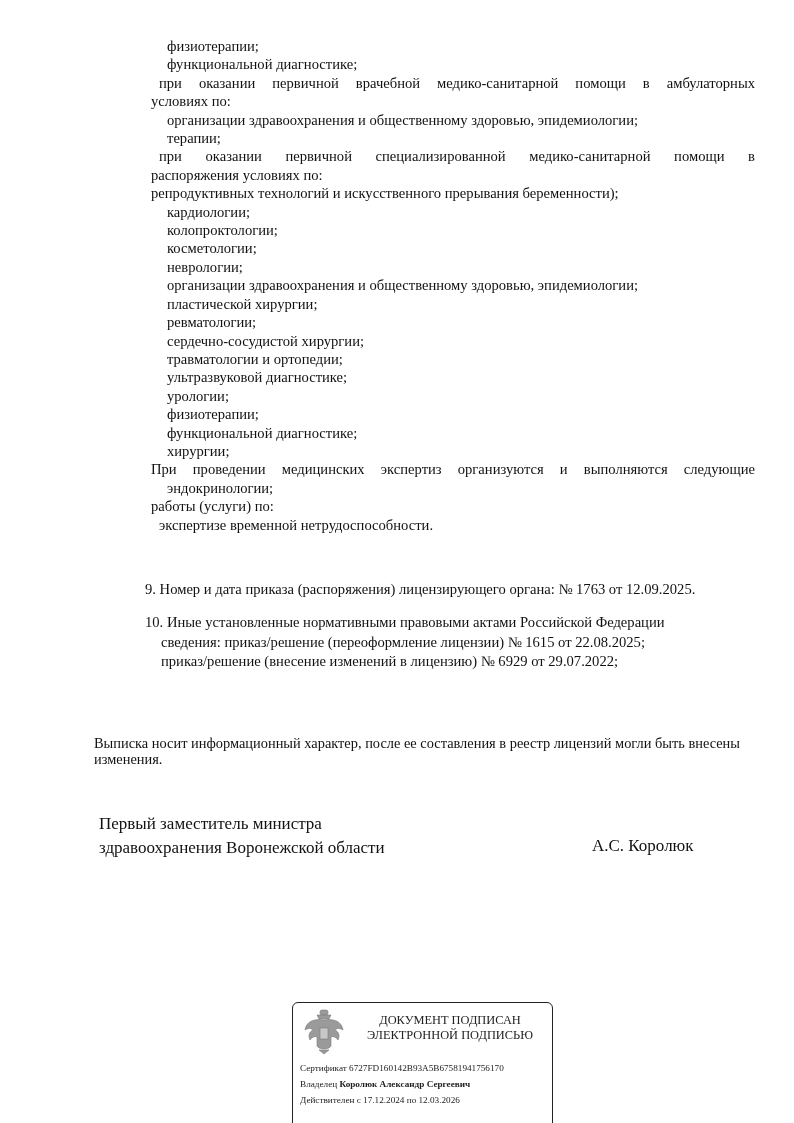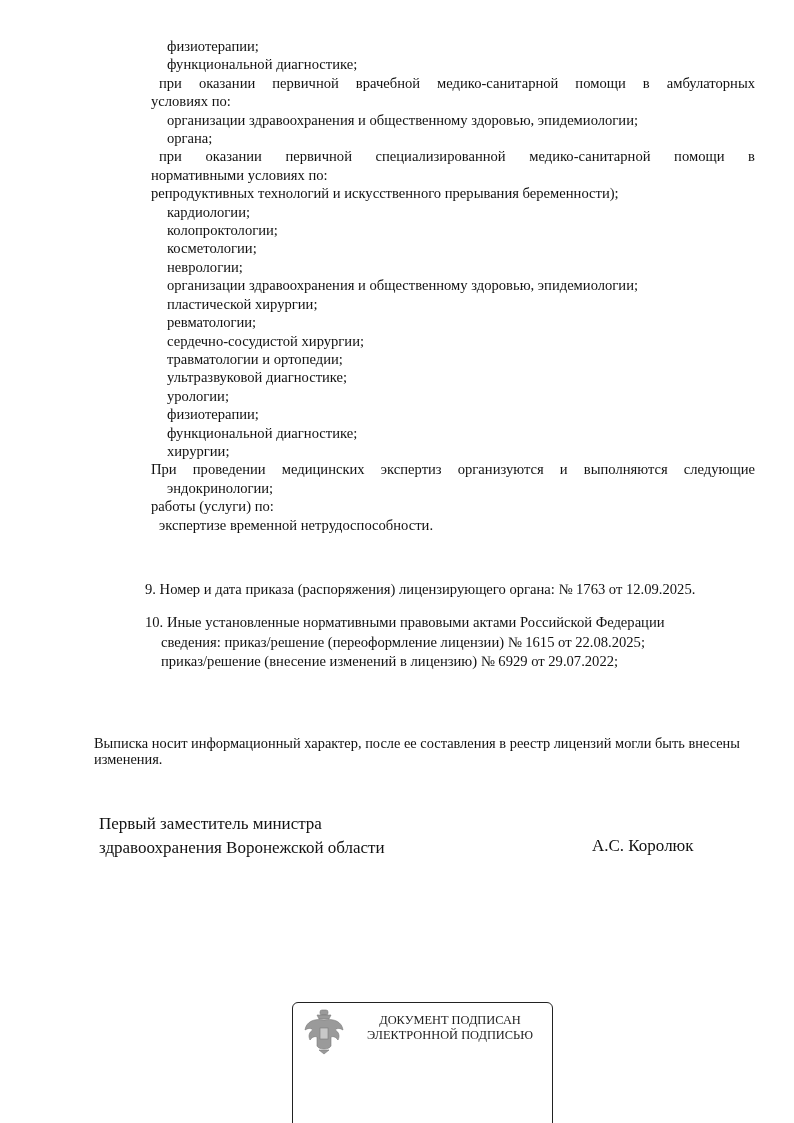--- a/index.html
+++ b/index.html
@@ -29,23 +29,23 @@
 <body>
 
 <div class="page">
 
   <div class="block" id="main-list" style="top:37px;">
       <div class="line i2">физиотерапии;</div>
       <div class="line i2">функциональной диагностике;</div>
       <div class="line i1 justfull">при оказании первичной врачебной медико-санитарной помощи в амбулаторных</div>
       <div class="line ">условиях по:</div>
       <div class="line i2">организации здравоохранения и общественному здоровью, эпидемиологии;</div>
-      <div class="line i2">органа;</div>
+      <div class="line i2">терапии;</div>
       <div class="line i1 justfull">при оказании первичной специализированной медико-санитарной помощи в</div>
-      <div class="line ">нормативными условиях по:</div>
+      <div class="line ">распоряжения условиях по:</div>
       <div class="line ">репродуктивных технологий и искусственного прерывания беременности);</div>
       <div class="line i2">кардиологии;</div>
       <div class="line i2">колопроктологии;</div>
       <div class="line i2">косметологии;</div>
       <div class="line i2">неврологии;</div>
       <div class="line i2">организации здравоохранения и общественному здоровью, эпидемиологии;</div>
       <div class="line i2">пластической хирургии;</div>
       <div class="line i2">ревматологии;</div>
       <div class="line i2">сердечно-сосудистой хирургии;</div>
       <div class="line i2">травматологии и ортопедии;</div>
@@ -83,15 +83,20 @@
         <path d="M15 7 h14 l-2 4 h-10 z"></path>
         <path d="M22 12 C12 10 4 14 3 22 C6 20 9 20 11 22 C7 24 6 28 8 32 C10 29 13 28 15 29 L15 38 C17 42 27 42 29 38 L29 29 C31 28 34 29 36 32 C38 28 37 24 33 22 C35 20 38 20 41 22 C40 14 32 10 22 12 z"></path>
         <rect x="18" y="20" width="8" height="11" fill="#c8c8c8"></rect>
         <path d="M17 42 l5 4 l5 -4 z"></path>
       </g>
     </svg>
     <div class="head">
       <div>ДОКУМЕНТ ПОДПИСАН</div>
       <div>ЭЛЕКТРОННОЙ ПОДПИСЬЮ</div>
     </div>
+    <div class="rows">
+      <div><span>Сертификат</span> <span>6727FD160142B93A5B67581941756170</span></div>
+      <div><span>Владелец</span> <b>Королюк Александр Сергеевич</b></div>
+      <div><span>Действителен</span> <span>с 17.12.2024 по 12.03.2026</span></div>
+    </div>
   </div>
 
 </div>
 
 </body></html>

